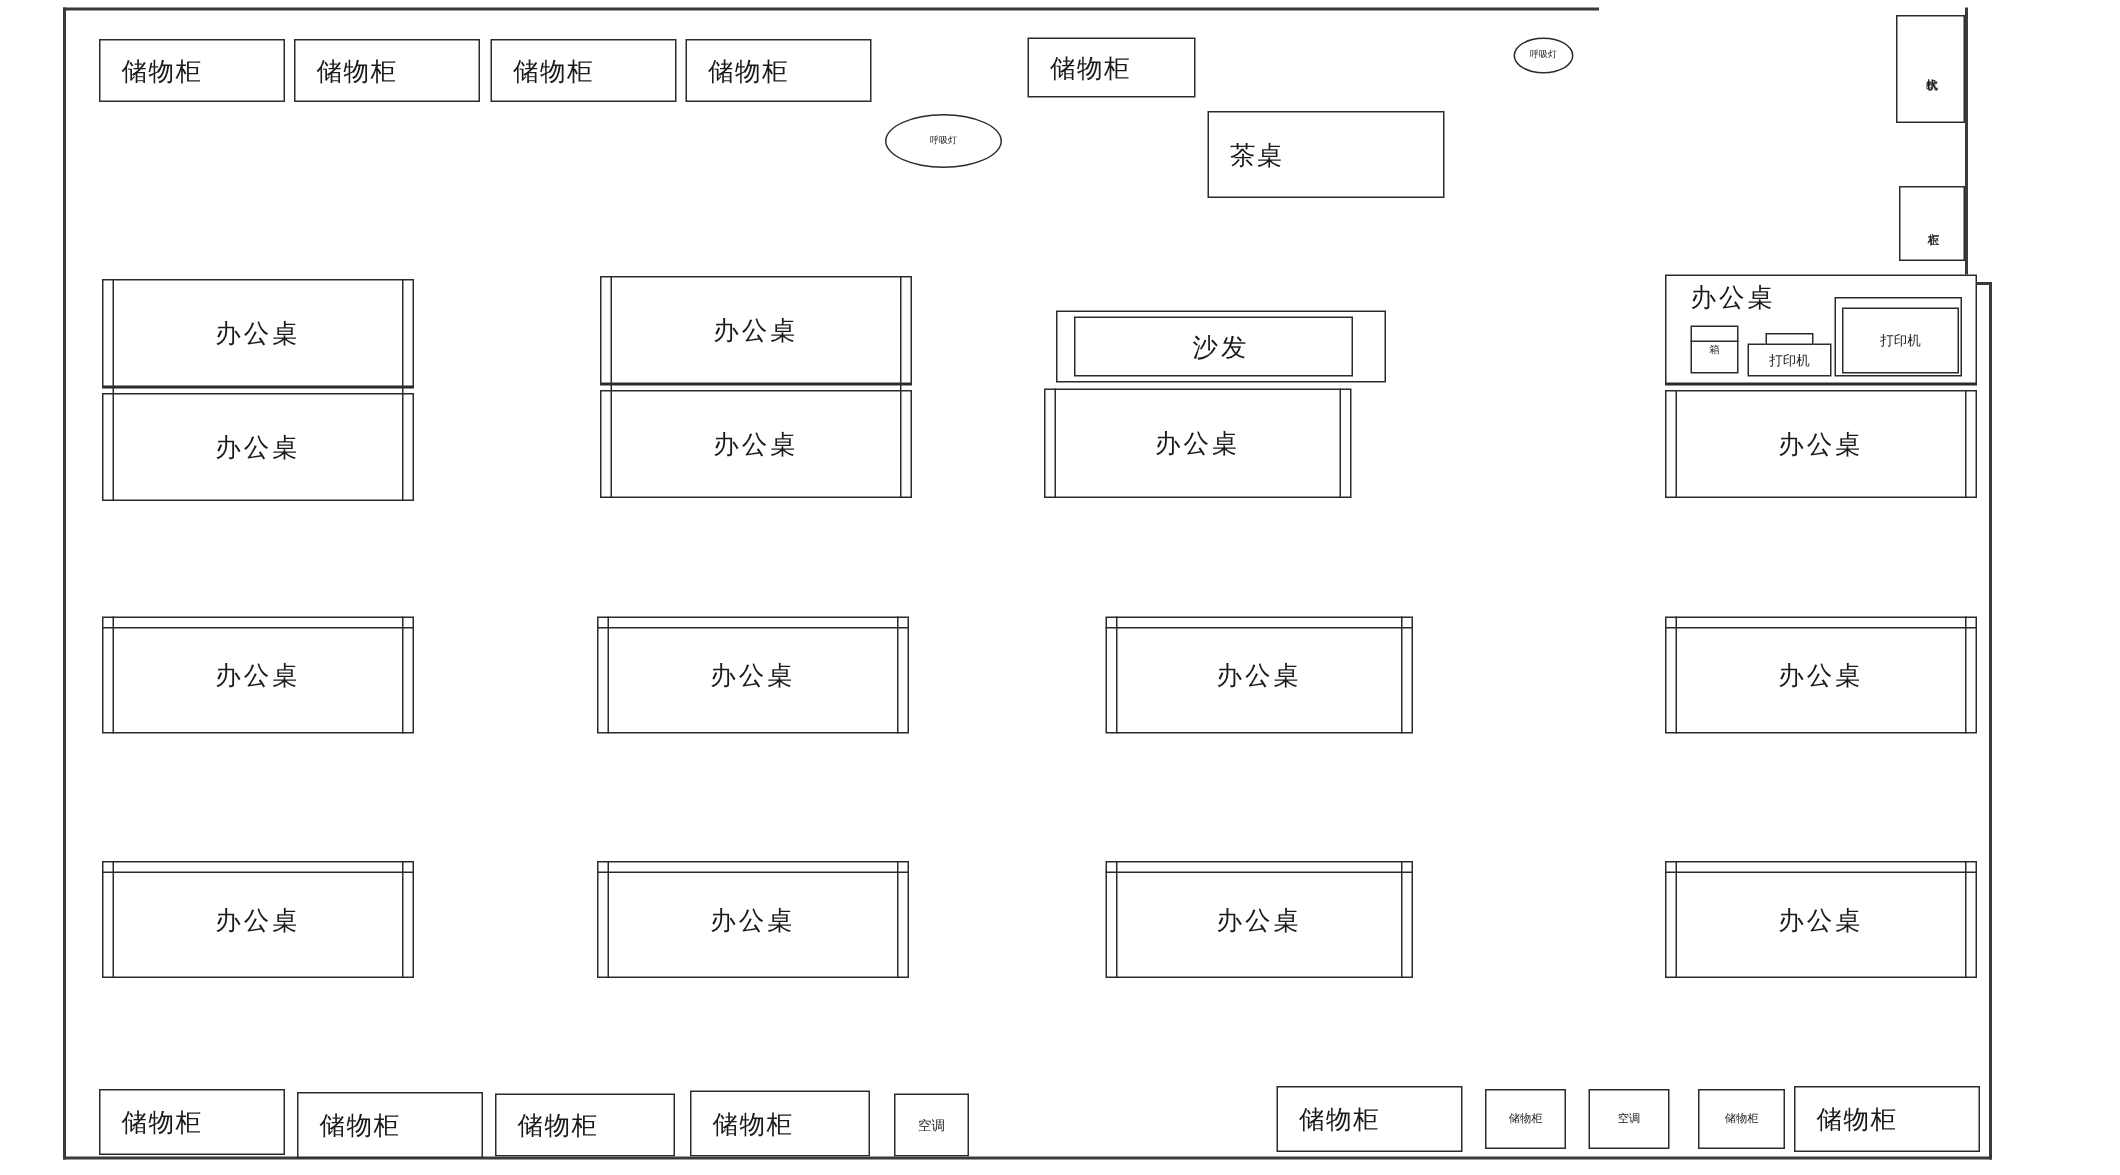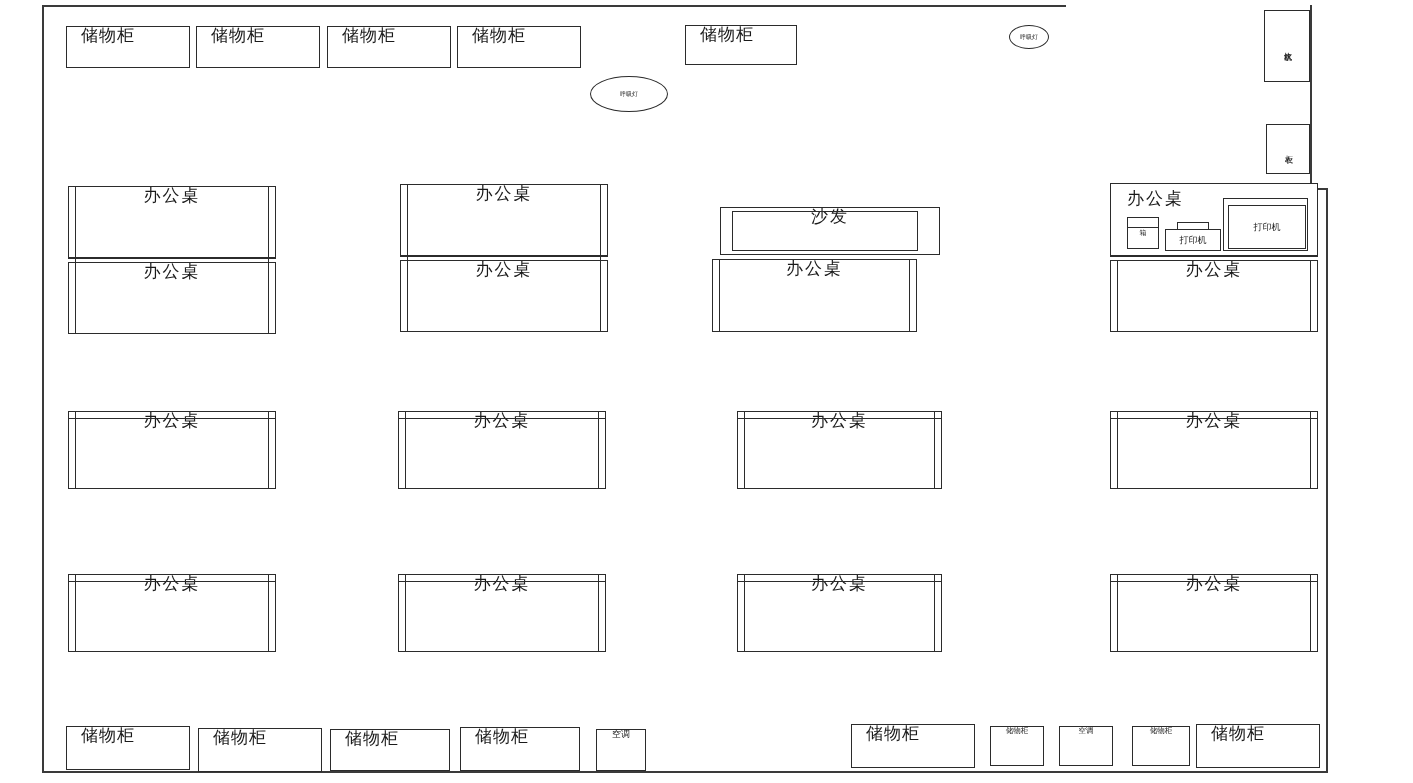--- a/index.html
+++ b/index.html
@@ -20,20 +20,21 @@
   
   .wall{position:absolute;background:#3a3a3a;}
 
   
   .fx{
     position:absolute;
     box-sizing:border-box;
     border:1px solid #2b2b2b;
     background:#ffffff;
     display:flex;
+    align-items:center;
   }
   .fx > .lbl{
     display:block;
     white-space:nowrap;
     line-height:1;
   }
 
   
   .cab{justify-content:flex-start;}
   .cab > .lbl{font-size:17px;padding-left:14px;letter-spacing:1px;}
@@ -115,20 +116,23 @@
     <span class="lbl">储物柜</span>
   </div>
 
   <div class="ell" style="left:590px; top:76px; width:78px; height:36px;">
     <span class="lbl">呼吸灯</span>
   </div>
 
   <div class="ell" style="left:1009px; top:25px; width:40px; height:24px;">
     <span class="lbl">呼吸灯</span>
   </div>
+  <div class="fx cab" style="left:805px; top:74px; width:158px; height:58px;">
+    <span class="lbl">茶桌</span>
+  </div>
 
   <div class="vbox" style="left:1264px; top:10px; width:46px; height:72px;">
     <span class="lbl">饮水机</span>
   </div>
   <div class="vbox" style="left:1266px; top:124px; width:44px; height:50px;">
     <span class="lbl">衣柜</span>
   </div>
 
   <div class="grp" style="left:68px; top:186px; width:208px; height:148px;">
     <div class="fx desk" style="left:0;top:0;width:208px;height:72px;">
@@ -147,21 +151,21 @@
       <span class="lbl">办公桌</span>
     </div>
     <div class="fx desk" style="left:0;top:76px;width:208px;height:72px;">
       <span class="lbl">办公桌</span>
     </div>
     <div class="strip" style="left:0;top:72px;width:208px;height:1px;"></div>
     <div class="strip" style="left:7px; top:0;  width:1px;height:148px;"></div>
     <div class="strip" style="left:200px;top:0; width:1px;height:148px;"></div>
   </div>
 
-  <div class="grp" style="left:712px; top:207px; width:228px; height:125px;">
+  <div class="grp" style="left:696px; top:207px; width:228px; height:125px;">
     <div class="fx desk" style="left:8px;top:0;width:220px;height:48px;">
       <span class="lbl">沙发</span>
     </div>
     <div class="fx desk" style="left:20px;top:4px;width:186px;height:40px;background:transparent;">
       <span class="lbl"></span>
     </div>
     <div class="fx desk" style="left:0;top:52px;width:205px;height:73px;">
       <span class="lbl">办公桌</span>
     </div>
     <div class="strip" style="left:7px;  top:52px; width:1px;height:73px;"></div>

